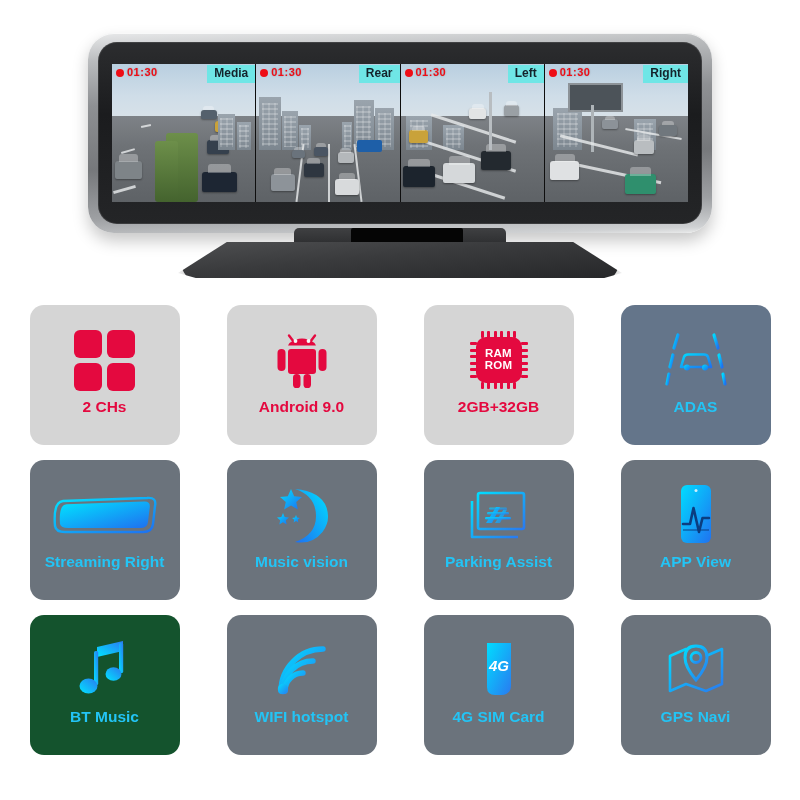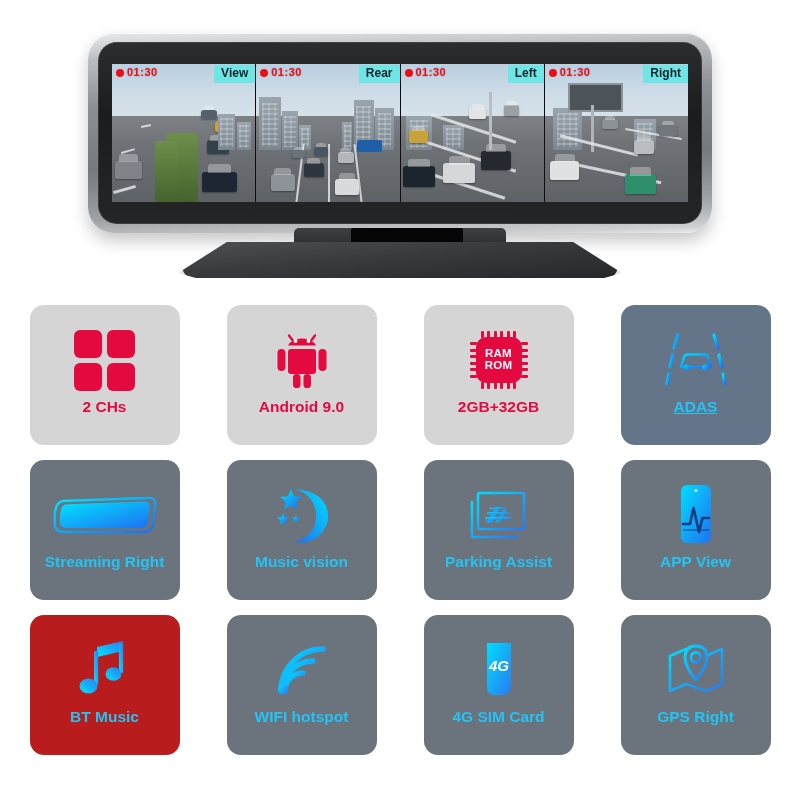--- a/index.html
+++ b/index.html
@@ -199,22 +199,22 @@
     font-weight: 700;
     text-align: center;
     line-height: 1.1;
     margin-top: 2px;
   }
   .theme-light { background: #d5d5d5; }
   .theme-light .feature-label { color: #e4093f; }
   .theme-slate { background: #6b737c; }
   .theme-slate .feature-label { color: #23c4f5; }
   .theme-steel { background: #64758a; }
-  .theme-steel .feature-label { color: #23c4f5; text-decoration: underline; }
-  .theme-navy { background: #b91c1c; }
+  .theme-steel .feature-label { color: #23c4f5; }
+  .theme-navy { background: #14532d; }
   .theme-navy .feature-label { color: #23c4f5; }
 
   
   .chs-grid {
     display: grid;
     grid-template-columns: 28px 28px;
     grid-template-rows: 28px 28px;
     gap: 5px;
   }
   .chs-sq { background: #e4093f; border-radius: 6px; }
@@ -268,21 +268,21 @@
             <div class="car" style="left:66%;top:55%;width:16%;height:10%;background:#35404d;"></div>
             <div class="car" style="left:72%;top:41%;width:13%;height:8%;background:#c9a23a;"></div>
             <div class="car" style="left:62%;top:33%;width:11%;height:7%;background:#54606c;"></div>
             <div class="bld" style="left:74%;width:12%;height:26%;"></div>
             <div class="bld" style="left:87%;width:10%;height:20%;"></div>
           </div>
           <div class="cam-timestamp">
             <span class="rec-dot"></span>
             <span class="cam-time-text">01:30</span>
           </div>
-          <div class="cam-label">View</div>
+          <div class="cam-label">Media</div>
         </div>
 
         <div class="cam-panel">
           <div class="scene">
             <div class="sky"></div>
             <div class="road"></div>
             <div class="bld" style="left:2%;width:15%;height:38%;"></div>
             <div class="bld" style="left:18%;width:11%;height:28%;"></div>
             <div class="bld" style="left:68%;width:14%;height:36%;"></div>
             <div class="bld" style="left:83%;width:13%;height:30%;"></div>
@@ -612,16 +612,16 @@
               <stop offset="100%" stop-color="#2a7af0"></stop>
         </linearGradient>
           </defs>
         <path d="M6 16 L22 9 L42 16 L58 9 L58 44 L42 51 L22 44 L6 51 Z" fill="none" stroke="url(#gGps)" stroke-width="2.6" stroke-linejoin="round"></path>
         <line x1="22" y1="9" x2="22" y2="44" stroke="url(#gGps)" stroke-width="2.2" opacity=".6"></line>
         <line x1="42" y1="16" x2="42" y2="51" stroke="url(#gGps)" stroke-width="2.2" opacity=".6"></line>
         <path d="M32 6 Q43 6 43 17.5 Q43 27 32 40 Q21 27 21 17.5 Q21 6 32 6 Z" fill="#6b737c" stroke="url(#gGps)" stroke-width="3"></path>
         <circle cx="32" cy="17.5" r="5" fill="none" stroke="url(#gGps)" stroke-width="2.8"></circle>
       </svg>
     </div>
-    <div class="feature-label">GPS Right</div>
+    <div class="feature-label">GPS Navi</div>
   </div>
 
 </div>
 
 </body></html>

